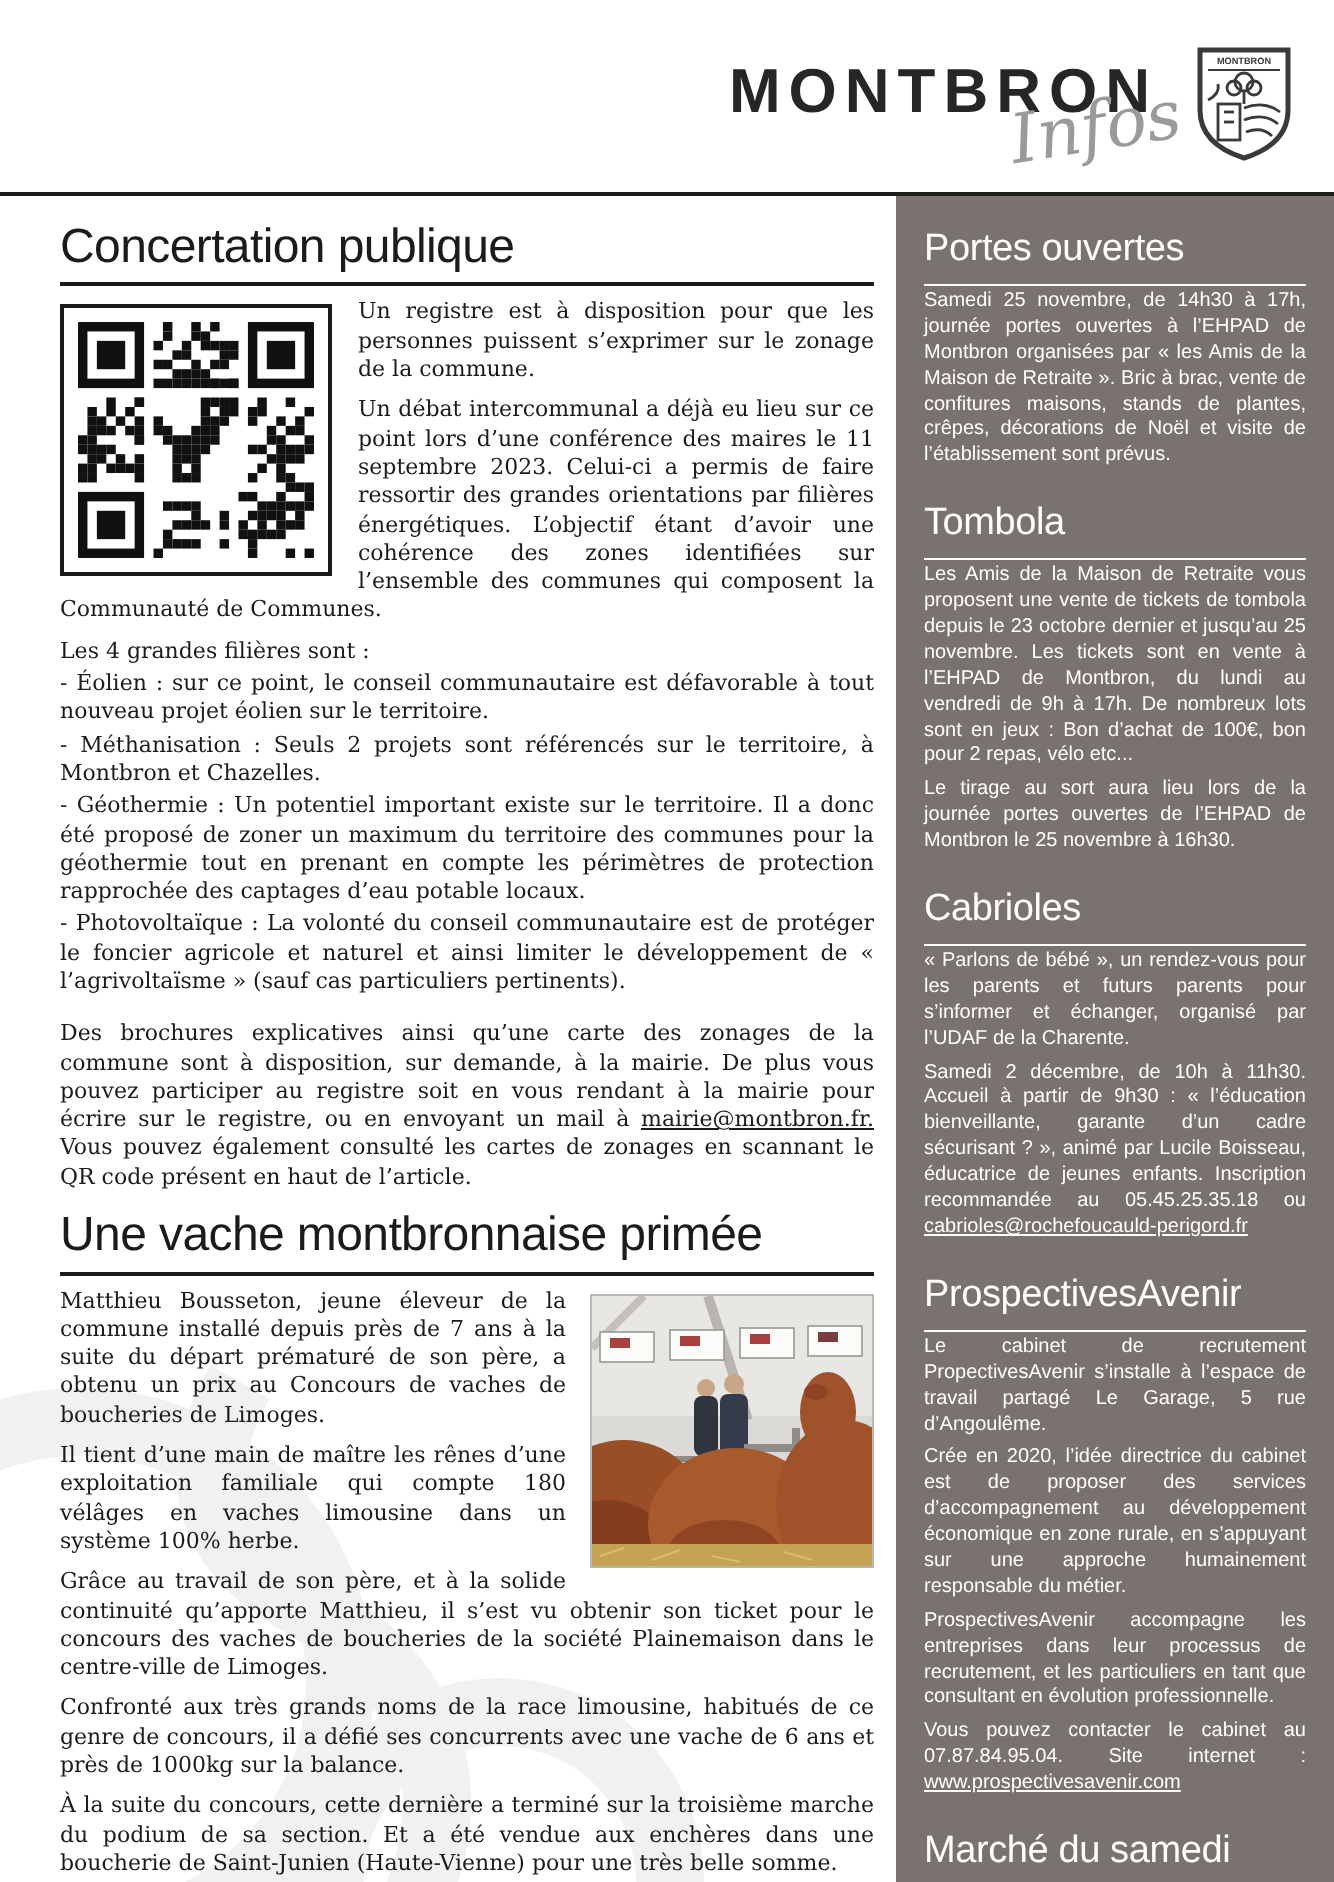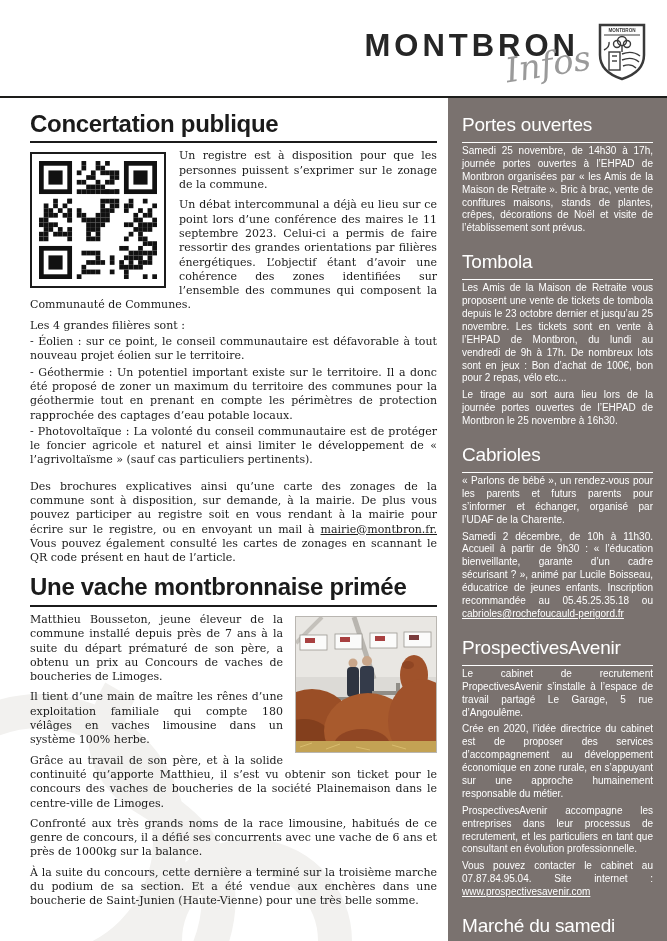--- a/index.html
+++ b/index.html
@@ -34,21 +34,21 @@
   }
   .sidebar {
     width:219px; min-height:844px; background:#7a726f; color:#ffffff;
     padding:10px 14px 20px 14px;
     font-family:"Liberation Sans", sans-serif;
   }
 
   
   h1 {
     font-family:"Liberation Sans", sans-serif;
-    font-size:24px; font-weight:700; letter-spacing:-0.3px;
+    font-size:24px; font-weight:400; letter-spacing:-0.3px;
     color:#1b1b1b; line-height:1.02;
     margin-top:10px; text-align:justify;
   }
   .h-rule { border:none; border-top:2px solid #1b1b1b; margin:5px 0 6px 0; }
   .main p {
     font-size:11px; line-height:1.3; text-align:justify; margin:6px 0;
   }
   .main p.tight { margin:2px 0; }
   .qr-box {
     float:left; width:136px; height:136px; border:2px solid #1b1b1b;
@@ -315,20 +315,21 @@
           <rect x="50" y="80" width="5" height="5" fill="#111"></rect>
           <rect x="55" y="80" width="5" height="5" fill="#111"></rect>
           <rect x="60" y="80" width="5" height="5" fill="#111"></rect>
         </svg>
     </div>
 
     <p>Un registre est à disposition pour que les personnes puissent s’exprimer sur le zonage de la commune.</p>
     <p>Un débat intercommunal a déjà eu lieu sur ce point lors d’une conférence des maires le 11 septembre 2023. Celui-ci a permis de faire ressortir des grandes orientations par filières énergétiques. L’objectif étant d’avoir une cohérence des zones identifiées sur l’ensemble des communes qui composent la Communauté de Communes.</p>
     <p class="tight">Les 4 grandes filières sont :</p>
     <p class="tight">- Éolien : sur ce point, le conseil communautaire est défavorable à tout nouveau projet éolien sur le territoire.</p>
+    <p class="tight">- Méthanisation : Seuls 2 projets sont référencés sur le territoire, à Montbron et Chazelles.</p>
     <p class="tight">- Géothermie : Un potentiel important existe sur le territoire. Il a donc été proposé de zoner un maximum du territoire des communes pour la géothermie tout en prenant en compte les périmètres de protection rapprochée des captages d’eau potable locaux.</p>
     <p class="tight">- Photovoltaïque : La volonté du conseil communautaire est de protéger le foncier agricole et naturel et ainsi limiter le développement de « l’agrivoltaïsme » (sauf cas particuliers pertinents).</p>
     <p style="margin-top:12px"><span>Des brochures explicatives ainsi qu’une carte des zonages de la commune sont à disposition, sur demande, à la mairie. De plus vous pouvez participer au registre soit en vous rendant à la mairie pour écrire sur le registre, ou en envoyant un mail à </span><a href="#">mairie@montbron.fr.</a><span> Vous pouvez également consulté les cartes de zonages en scannant le QR code présent en haut de l’article.</span></p>
 
     <h1>Une vache montbronnaise primée</h1>
     <hr class="h-rule">
 
     <div class="photo-box">
       <svg width="140" height="135" viewBox="0 0 140 135">
         <rect width="140" height="135" fill="#dcdad6"></rect>

